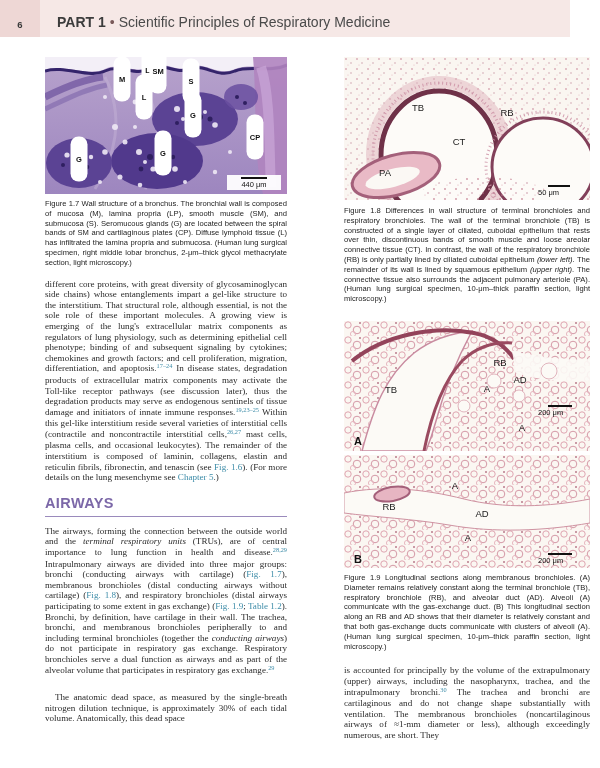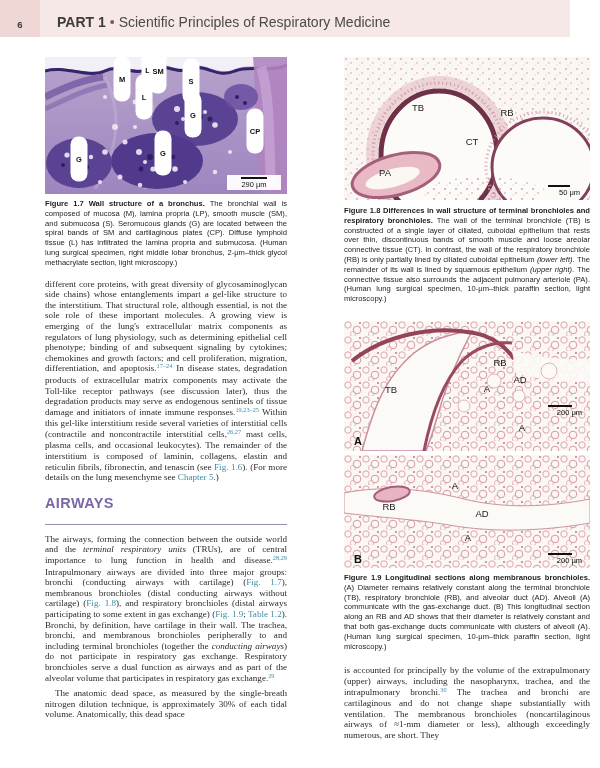--- a/index.html
+++ b/index.html
@@ -18,36 +18,36 @@
   .col{position:absolute;top:57px;}
   .col-left{left:45px;width:242px;}
   .col-right{left:312px;width:246px;margin-left:32px;}
   figure{margin:0;}
   .imgwrap{position:relative;width:100%;overflow:hidden;background:#faf6f1;}
   .imgwrap svg{display:block;width:100%;height:100%;}
   
   .caption{margin-top:5px;font-family:"Liberation Sans",sans-serif;font-size:7.6px;
         line-height:9.8px;text-align:justify;color:#1d1d1d;}
   .body-text{margin:11px 0 0 0;font-size:9.1px;line-height:10.6px;text-align:justify;color:#2b2b2b;}
-  .body-text.indent{margin-top:4px;text-indent:10px;}
-  .seg-b{font-weight:bold;}
+  .body-text.indent{margin-top:16px;text-indent:10px;}
+  .seg-b{font-weight:normal;}
   .seg-i{font-style:italic;}
   .seg-link{color:#3d8ca8;}
   .seg-sup{color:#3d8ca8;font-size:6.3px;position:relative;top:-3px;}
   .section-heading{margin:12px 0 9px 0;font-family:"Liberation Sans",sans-serif;font-weight:bold;
         font-size:14.5px;letter-spacing:.4px;color:#7c68a8;border-bottom:1.5px solid #9a8abc;
-        padding-bottom:13px;}
+        padding-bottom:5px;}
   
   .circ-label{position:absolute;transform:translate(-50%,-50%);min-width:13px;height:13px;
         padding:16px 2px;border-radius:8px;background:#ffffff;color:#111;
         font:bold 7.5px "Liberation Sans",sans-serif;display:flex;align-items:center;justify-content:center;}
   .img-label{position:absolute;transform:translate(-50%,-50%);font:9.5px "Liberation Sans",sans-serif;
         color:#1a1a1a;white-space:nowrap;}
   .panel-letter{position:absolute;font:bold 11px "Liberation Sans",sans-serif;color:#111;}
-  .scalebar{position:absolute;text-align:right;font:7.5px "Liberation Sans",sans-serif;color:#111;}
+  .scalebar{position:absolute;text-align:left;font:7.5px "Liberation Sans",sans-serif;color:#111;}
   .scalebar .bar{height:2px;background:#111;margin:0 auto 1px auto;}
   .scalebox{position:absolute;right:6px;bottom:4px;width:54px;background:rgba(255,255,255,.95);
         text-align:center;font:7.5px "Liberation Sans",sans-serif;color:#111;padding:2px 0 1px 0;}
   .scalebox .bar{width:26px;height:2px;background:#111;margin:0 auto 1px auto;}
   .fig17-img{height:137px;}
   .fig18-img{height:143px;}
   .fig19a-img{height:130px;margin-bottom:4px;}
   .fig19b-img{height:113px;}
   .fig19-wrap{margin-top:17px;}
 </style>
@@ -135,26 +135,26 @@
               <circle cx="60" cy="40" r="2"></circle>
               <circle cx="90" cy="45" r="2.4"></circle>
           </g>
         </svg>
         <span class="circ-label" style="left:77px;top:22px">M</span>
         <span class="circ-label" style="left:105px;top:13px">LP</span>
         <span class="circ-label" style="left:113px;top:14px">SM</span>
         <span class="circ-label" style="left:146px;top:24px">S</span>
         <span class="circ-label" style="left:99px;top:40px">L</span>
         <span class="circ-label" style="left:148px;top:58px">G</span>
-        <span class="circ-label" style="left:210px;top:74px">CP</span>
+        <span class="circ-label" style="left:210px;top:80px">CP</span>
         <span class="circ-label" style="left:118px;top:96px">G</span>
         <span class="circ-label" style="left:34px;top:102px">G</span>
         <div class="scalebox">
           <div class="bar"></div>
-          <span>290 μm</span>
+          <span>440 μm</span>
         </div>
       </div>
       <figcaption class="caption"><span class="seg-b">Figure 1.7  Wall structure of a bronchus.</span><span>  The bronchial wall is composed of mucosa (M), lamina propria (LP), smooth muscle (SM), and submucosa (S). Seromucous glands (G) are located between the spiral bands of SM and cartilaginous plates (CP). Diffuse lymphoid tissue (L) has infiltrated the lamina propria and submucosa. (Human lung surgical specimen, right middle lobar bronchus, 2-μm–thick glycol methacrylate section, light microscopy.)</span></figcaption>
     </figure>
 
     <p class="body-text"><span>different core proteins, with great diversity of glycosaminoglycan side chains) whose entanglements impart a gel-like structure to the interstitium. That structural role, although essential, is not the sole role of these important molecules. A growing view is emerging of the lung's extracellular matrix components as regulators of lung physiology, such as determining epithelial cell phenotype; binding of and subsequent signaling by cytokines; chemokines and growth factors; and cell proliferation, migration, differentiation, and apoptosis.</span><span class="seg-sup">17–24</span><span> In disease states, degradation products of extracellular matrix components may activate the Toll-like receptor pathways (see discussion later), thus the degradation products may serve as endogenous sentinels of tissue damage and initiators of innate immune responses.</span><span class="seg-sup">19,23–25</span><span> Within this gel-like interstitium reside several varieties of interstitial cells (contractile and noncontractile interstitial cells,</span><span class="seg-sup">26,27</span><span> mast cells, plasma cells, and occasional leukocytes). The remainder of the interstitium is composed of laminin, collagens, elastin and reticulin fibrils, fibronectin, and tenascin (see </span><span class="seg-link">Fig. 1.6</span><span>). (For more details on the lung mesenchyme see </span><span class="seg-link">Chapter 5</span><span>.)</span></p>
 
     <h2 class="section-heading">AIRWAYS</h2>
 
     <p class="body-text" style="margin-top:8px"><span>The airways, forming the connection between the outside world and the </span><span class="seg-i">terminal respiratory units</span><span> (TRUs), are of central importance to lung function in health and disease.</span><span class="seg-sup">28,29</span><span> Intrapulmonary airways are divided into three major groups: bronchi (conducting airways with cartilage) (</span><span class="seg-link">Fig. 1.7</span><span>), membranous bronchioles (distal conducting airways without cartilage) (</span><span class="seg-link">Fig. 1.8</span><span>), and respiratory bronchioles (distal airways participating to some extent in gas exchange) (</span><span class="seg-link">Fig. 1.9</span><span>; </span><span class="seg-link">Table 1.2</span><span>). Bronchi, by definition, have cartilage in their wall. The trachea, bronchi, and membranous bronchioles peripherally to and including terminal bronchioles (together the </span><span class="seg-i">conducting airways</span><span>) do not participate in respiratory gas exchange. Respiratory bronchioles serve a dual function as airways and as part of the alveolar volume that participates in respiratory gas exchange.</span><span class="seg-sup">29</span></p>
@@ -181,21 +181,21 @@
           <ellipse cx="199" cy="110" rx="57" ry="55" fill="none" stroke="#c98ba0" stroke-width="3" stroke-dasharray="1 3" opacity=".8"></ellipse>
           <ellipse cx="199" cy="110" rx="51" ry="49" fill="#fdfbf8" stroke="#82405a" stroke-width="3"></ellipse>
           <ellipse cx="140" cy="136" rx="62" ry="16" fill="url(#sp8)"></ellipse>
           <g transform="rotate(-15 52 118)">
             <ellipse cx="52" cy="118" rx="45" ry="20" fill="#e9bac6" stroke="#a4607a" stroke-width="3"></ellipse>
             <ellipse cx="48" cy="120" rx="28" ry="9" fill="#fbf8f4"></ellipse>
           </g>
         </svg>
         <span class="img-label" style="left:74px;top:50px">TB</span>
         <span class="img-label" style="left:163px;top:55px">RB</span>
-        <span class="img-label" style="left:128px;top:84px">CT</span>
+        <span class="img-label" style="left:115px;top:84px">CT</span>
         <span class="img-label" style="left:41px;top:115px">PA</span>
         <div class="scalebar" style="right:10px;bottom:3px;width:42px">
           <div class="bar" style="width:22px"></div>
           <span>50 μm</span>
         </div>
       </div>
       <figcaption class="caption" style="margin-top:6px"><span class="seg-b">Figure 1.8  Differences in wall structure of terminal bronchioles and respiratory bronchioles.</span><span>  The wall of the terminal bronchiole (TB) is constructed of a single layer of ciliated, cuboidal epithelium that rests over thin, discontinuous bands of smooth muscle and loose areolar connective tissue (CT). In contrast, the wall of the respiratory bronchiole (RB) is only partially lined by ciliated cuboidal epithelium </span><span class="seg-i">(lower left)</span><span>. The remainder of its wall is lined by squamous epithelium </span><span class="seg-i">(upper right)</span><span>. The connective tissue also surrounds the adjacent pulmonary arteriole (PA). (Human lung surgical specimen, 10-μm–thick paraffin section, light microscopy.)</span></figcaption>
     </figure>
 
     <figure class="fig19-wrap">

